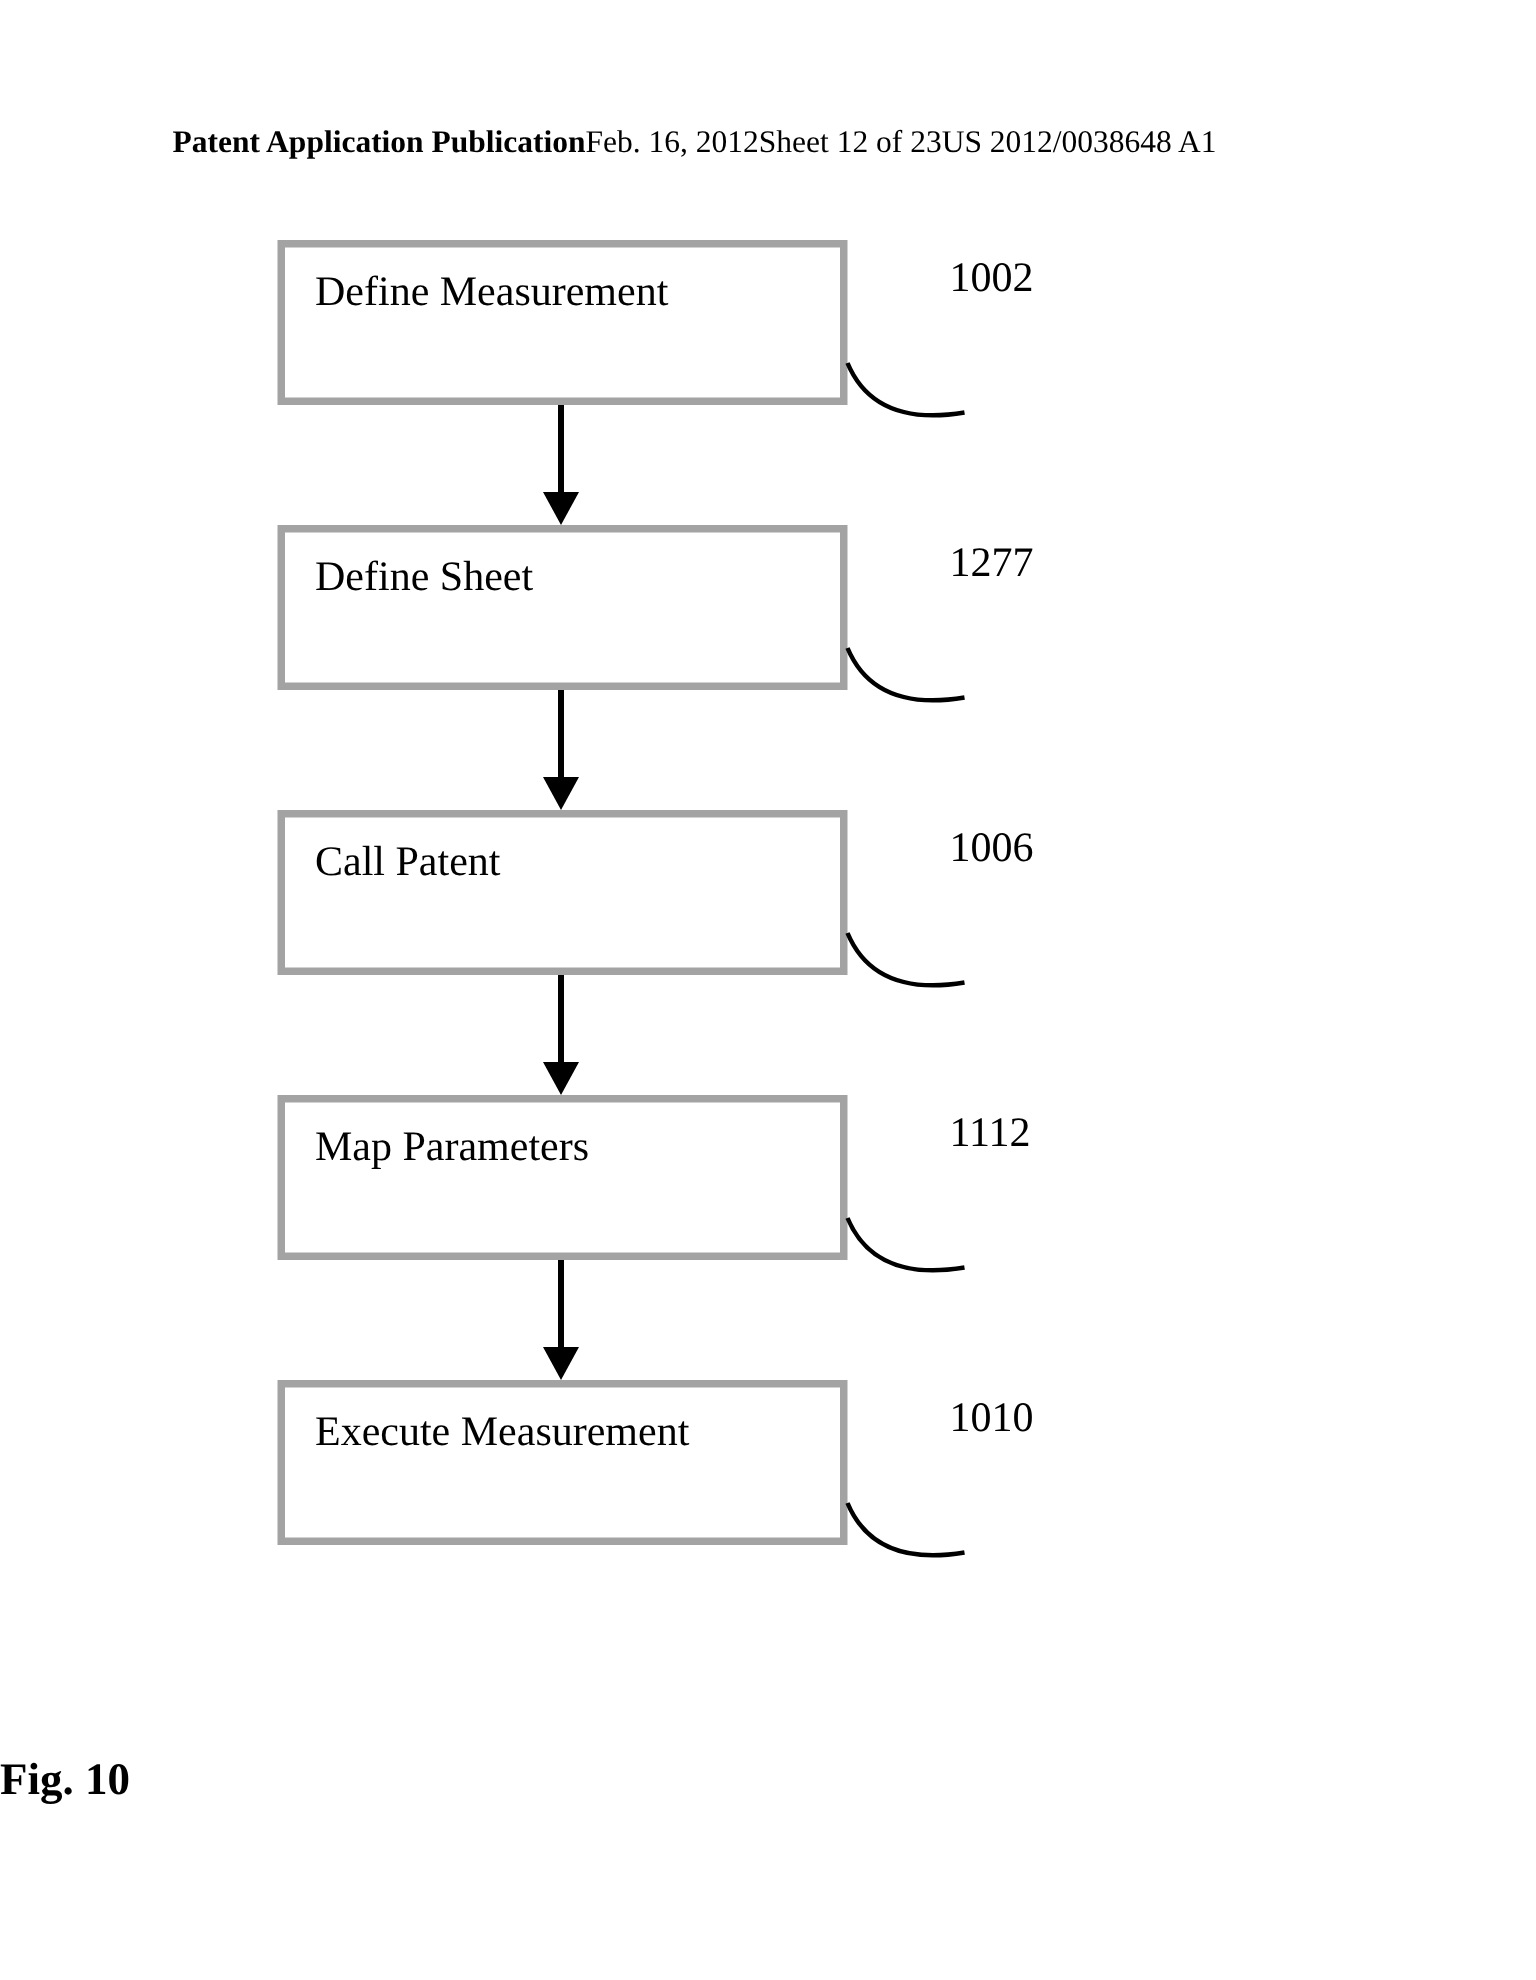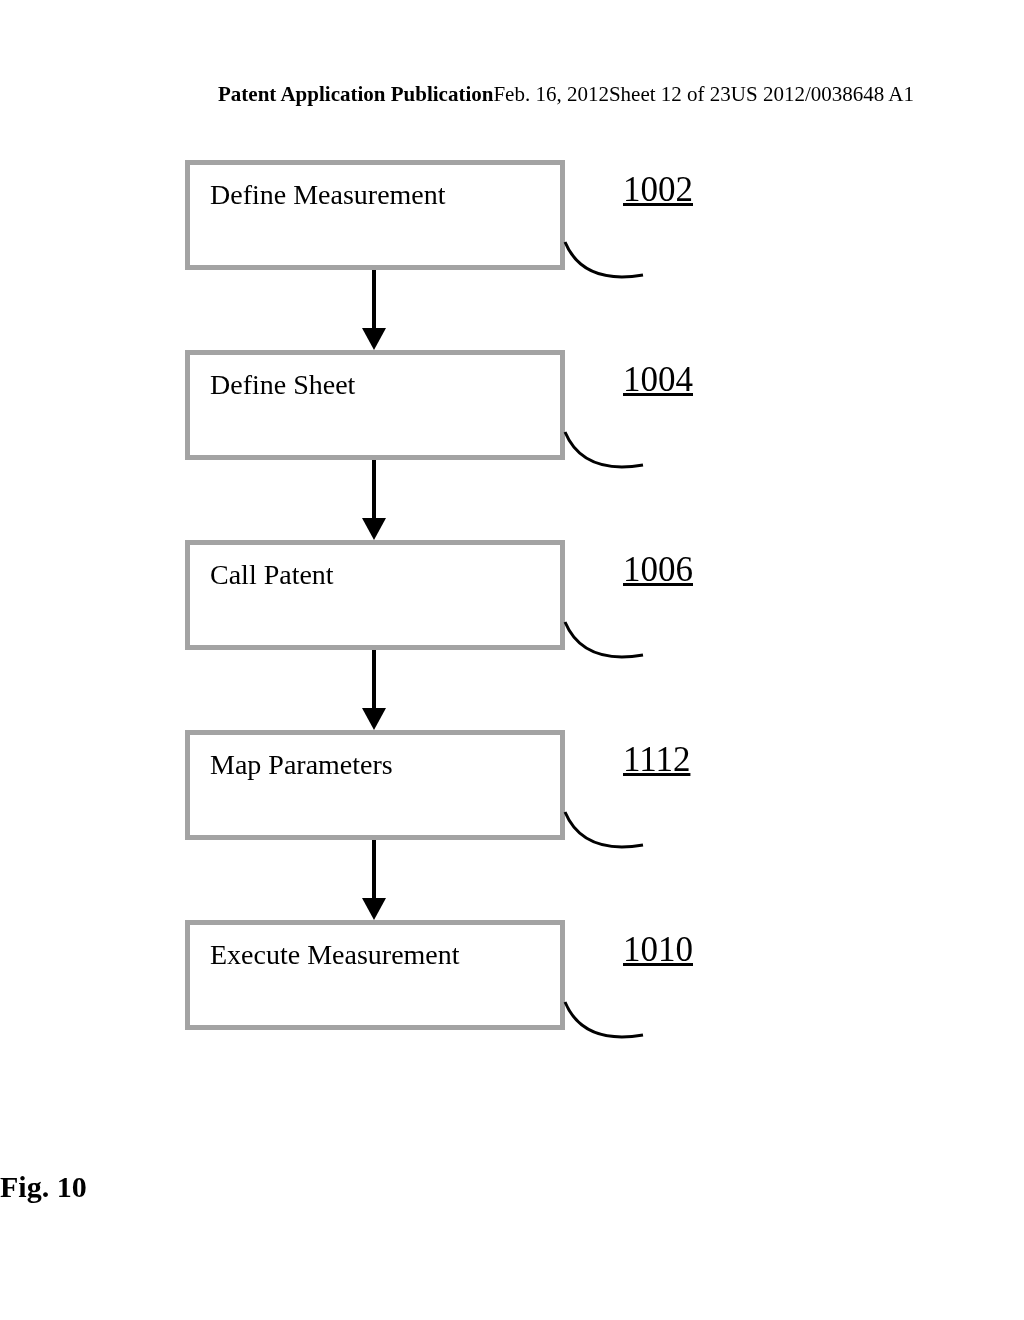--- a/index.html
+++ b/index.html
@@ -9,23 +9,23 @@
     background: #fff;
     font-family: "Times New Roman", Times, serif;
     position: relative;
     color: #000;
   }
   .header {
     position: absolute;
     top: 82px;
     left: 0;
     width: 100%;
-    padding: 0 110px 0 115px;
+    padding: 0 56px 0 115px;
     display: flex;
-    justify-content: flex-end;
+    justify-content: flex-start;
     font-size: 21px;
   }
   .header .pub-type { font-weight: bold; }
   .diagram {
     position: absolute;
     left: 185px;
     top: 160px;
     width: 700px;
   }
   .step {
@@ -36,24 +36,23 @@
     border: 5px solid #a3a3a3;
     width: 380px;
     height: 110px;
     padding: 14px 20px;
     font-size: 28px;
     background: #fff;
     position: relative;
   }
   .ref {
     position: absolute;
-    left: 438px;
+    left: 448px;
     top: 10px;
-    font-size: 35px;
-    text-decoration: underline;
+    font-size: 28px;
   }
   .connector-svg {
     position: absolute;
     overflow: visible;
   }
   .arrow-wrap {
     width: 380px;
     height: 80px;
     position: relative;
   }
@@ -112,21 +111,21 @@
     <div class="arrow-head"></div>
   </div>
 
   <div class="step">
     <div class="box">
       <span>Define Sheet</span>
     </div>
     <svg class="connector-svg" style="left:378px; top:80px;" width="120" height="50">
       <path d="M2 2 Q 20 45, 80 35" stroke="#000" stroke-width="3" fill="none"></path>
     </svg>
-    <span class="ref">1004</span>
+    <span class="ref">1277</span>
   </div>
 
   <div class="arrow-wrap">
     <div class="arrow-line"></div>
     <div class="arrow-head"></div>
   </div>
 
   <div class="step">
     <div class="box">
       <span>Call Patent</span>

